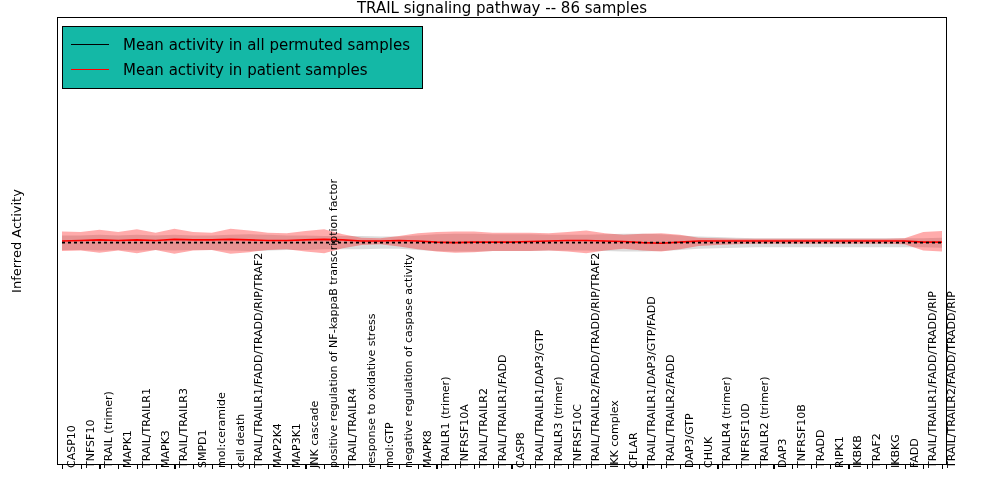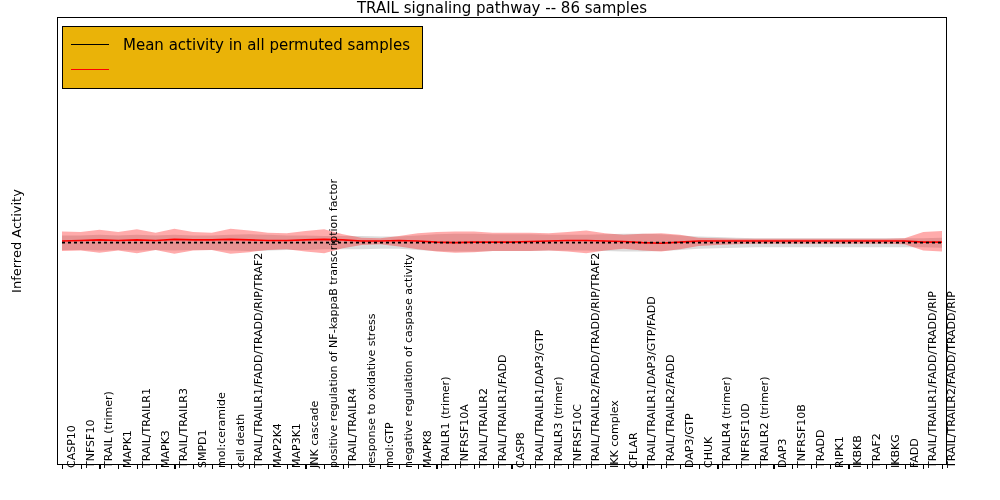--- a/index.html
+++ b/index.html
@@ -40,21 +40,21 @@
     line-height:11px;
   }
   #xlabel{
     position:absolute;left:57px;top:480px;width:890px;height:16px;
     line-height:16px;text-align:center;font-size:13px;color:#000;
   }
 
   
   #legend{
     position:absolute;left:62px;top:26px;
-    border:1.2px solid #000;background:#eab308;
+    border:1.2px solid #000;background:#14b8a6;
     padding:5px 12px 6px 8px;box-sizing:border-box;
   }
   .legend-row{display:flex;align-items:center;height:25px;}
   .legend-swatch{width:38px;height:0;border-top:1.6px solid #000;margin-right:14px;flex:0 0 auto;}
   .legend-swatch.red{border-top-color:#ff0000;}
   .legend-text{font-size:15px;color:#000;white-space:nowrap;}
 </style>
 </head>
 <body>
 
@@ -198,16 +198,17 @@
       <div class="xlab" style="left: 946px; top: 468px;">TRAIL/TRAILR2/FADD/TRADD/RIP</div>
     </div>
 
   <div id="legend">
       <div class="legend-row">
         <span class="legend-swatch"></span>
         <span class="legend-text">Mean activity in all permuted samples</span>
       </div>
       <div class="legend-row">
         <span class="legend-swatch red"></span>
+        <span class="legend-text">Mean activity in patient samples</span>
       </div>
     </div>
 
 </div>
 
 </body></html>

